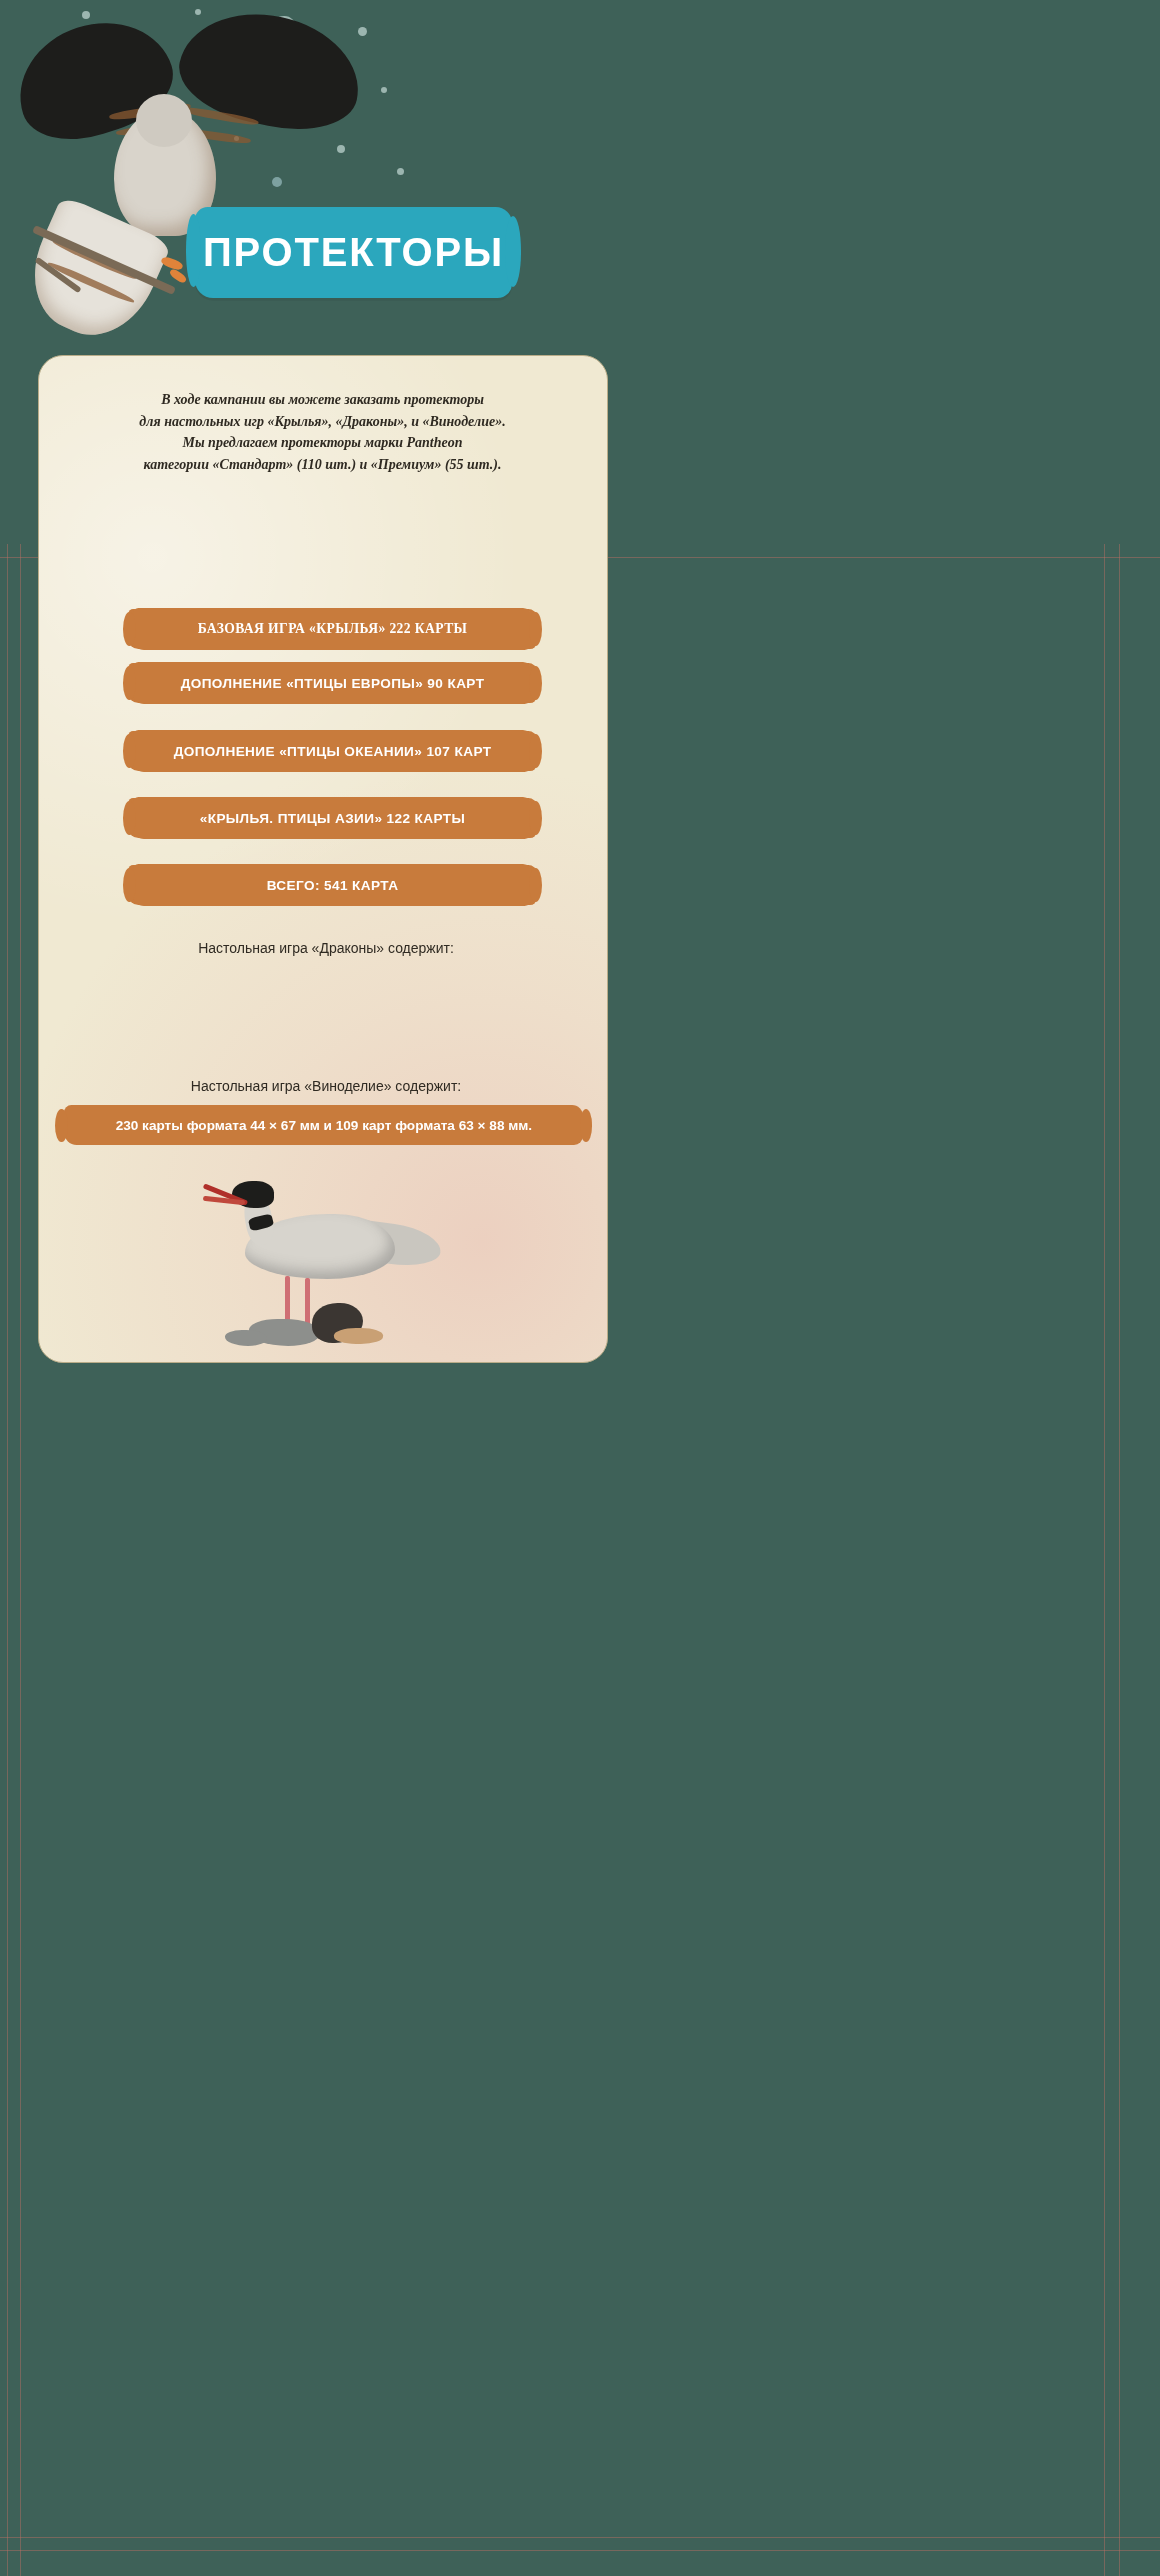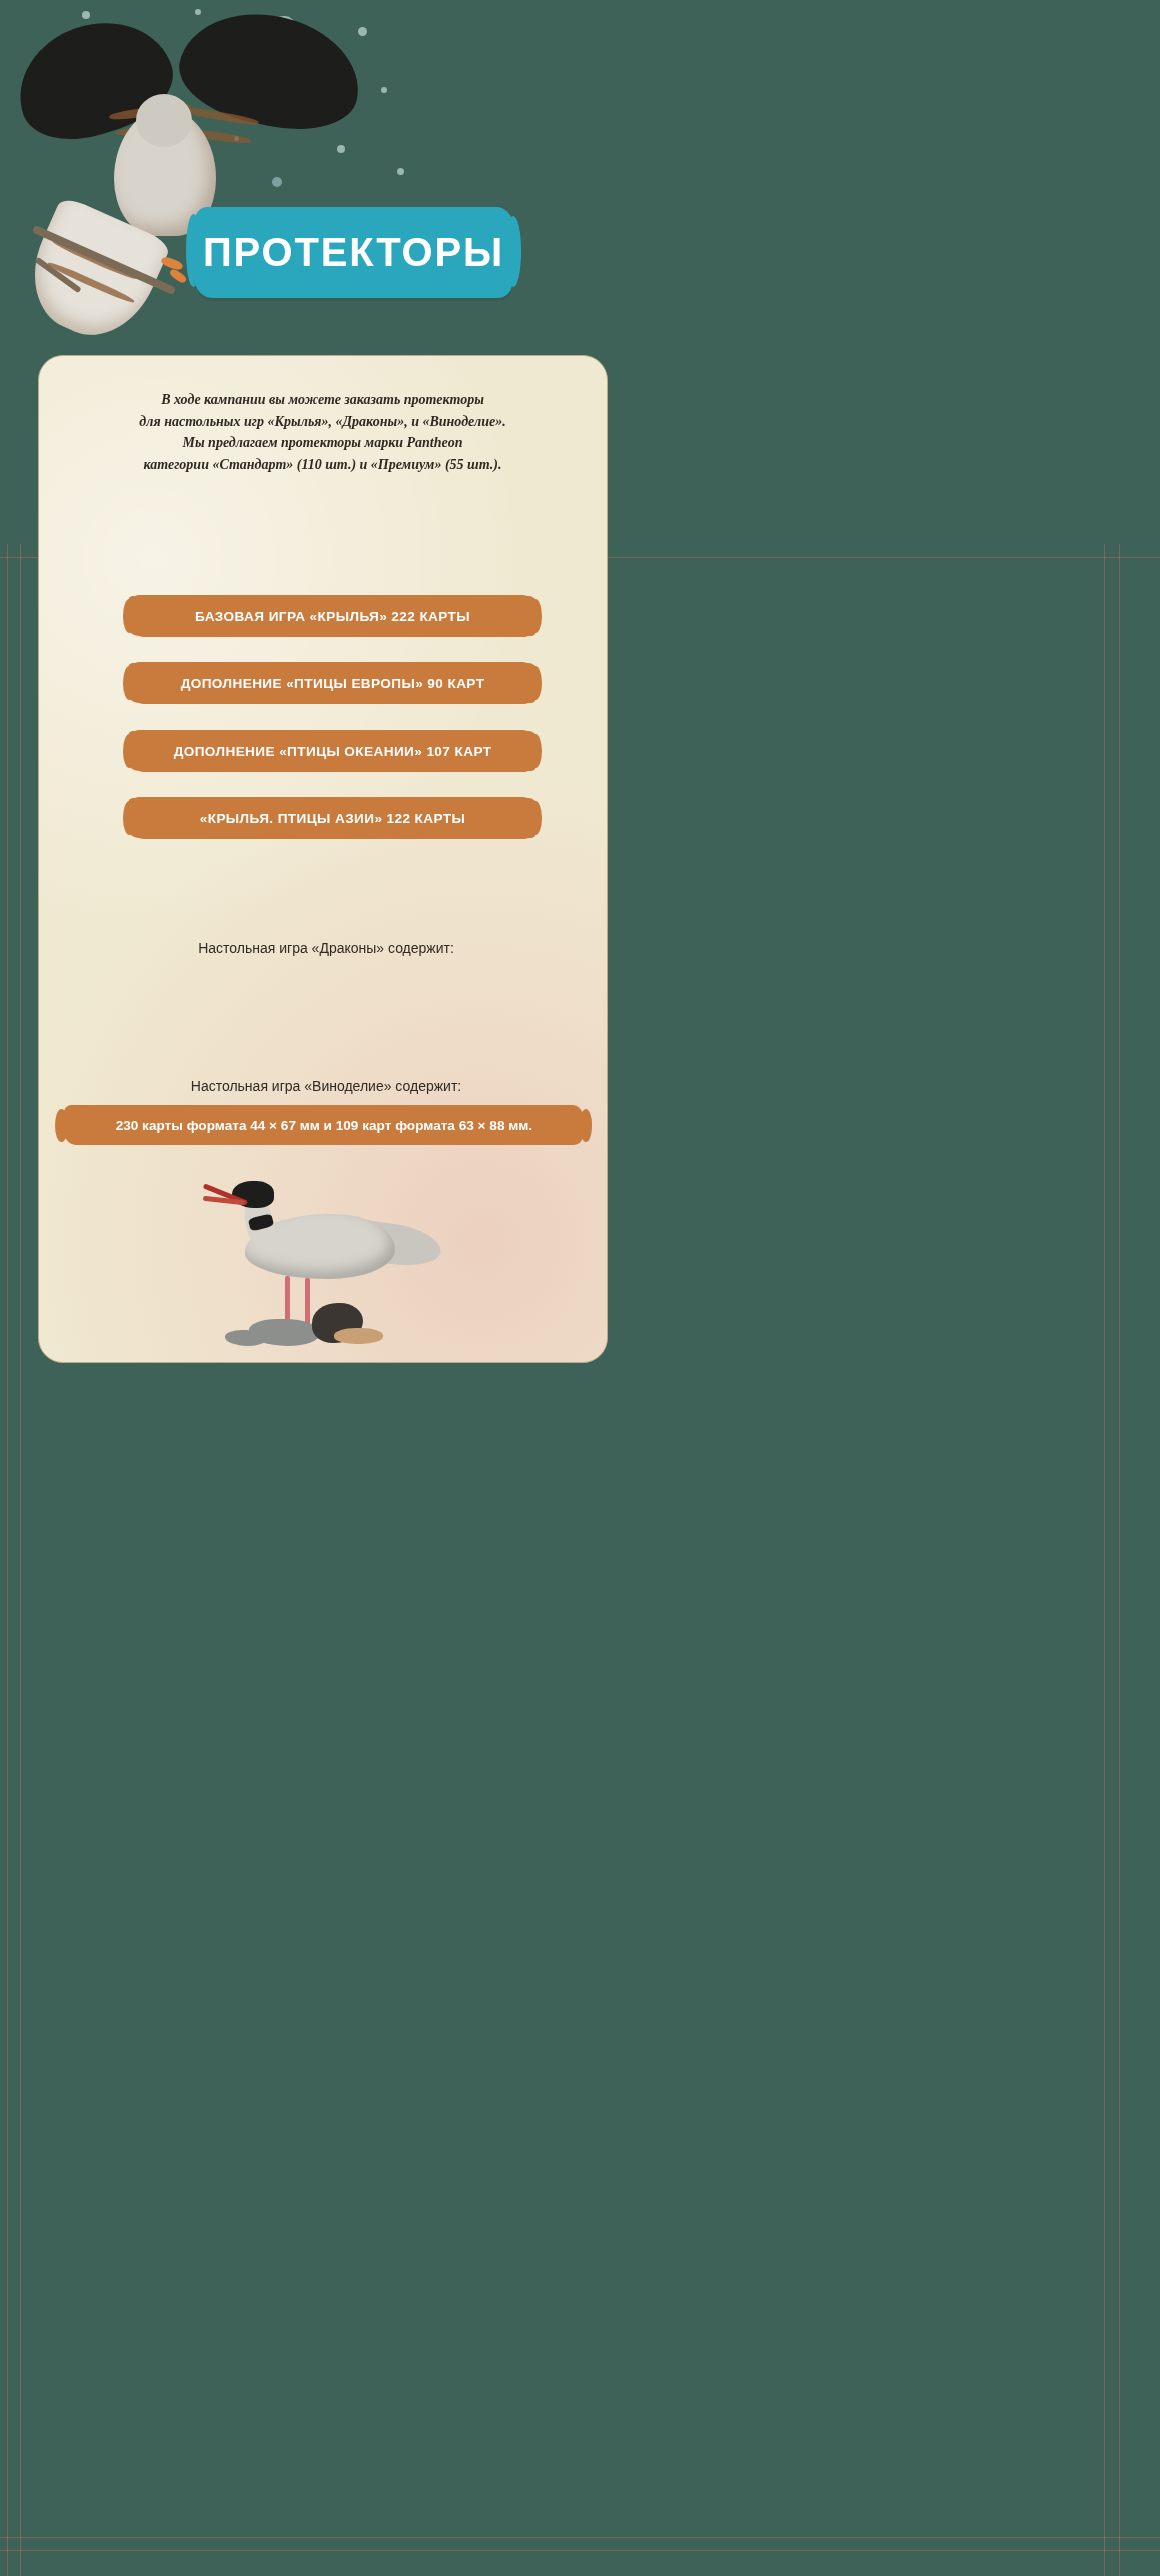--- a/index.html
+++ b/index.html
@@ -373,24 +373,25 @@
   <div class="card-inner">
 
     <div class="intro">
       <div>В ходе кампании вы можете заказать протекторы</div>
       <div>для настольных игр «Крылья», «Драконы», и «Виноделие».</div>
       <div>Мы предлагаем протекторы марки Pantheon</div>
       <div>категории «Стандарт» (110 шт.) и «Премиум» (55 шт.).</div>
     </div>
 
 
-    <div class="bar" style="top:239px;">БАЗОВАЯ ИГРА «КРЫЛЬЯ» 222 КАРТЫ</div>
+    <div class="bar" style="top:252px;font-family:Liberation Serif, serif;">БАЗОВАЯ ИГРА «КРЫЛЬЯ» 222 КАРТЫ</div>
     <div class="bar" style="top:306px;">ДОПОЛНЕНИЕ «ПТИЦЫ ЕВРОПЫ» 90 КАРТ</div>
     <div class="bar" style="top:374px;">ДОПОЛНЕНИЕ «ПТИЦЫ ОКЕАНИИ» 107 КАРТ</div>
     <div class="bar" style="top:441px;">«КРЫЛЬЯ. ПТИЦЫ АЗИИ» 122 КАРТЫ</div>
+    <div class="bar" style="top:508px;">ВСЕГО: 541 КАРТА</div>
 
     <div class="subhead" style="top:584px;">Настольная игра «Драконы» содержит:</div>
 
     <div class="subhead" style="top:722px;">Настольная игра «Виноделие» содержит:</div>
     <div class="wide-bar" style="top:749px;">230 карты формата 44 × 67 мм и 109 карт формата 63 × 88 мм.</div>
 
     <div class="ibis">
       <div class="ibis-tail"></div>
       <div class="ibis-body"></div>
       <div class="ibis-neck"></div>

